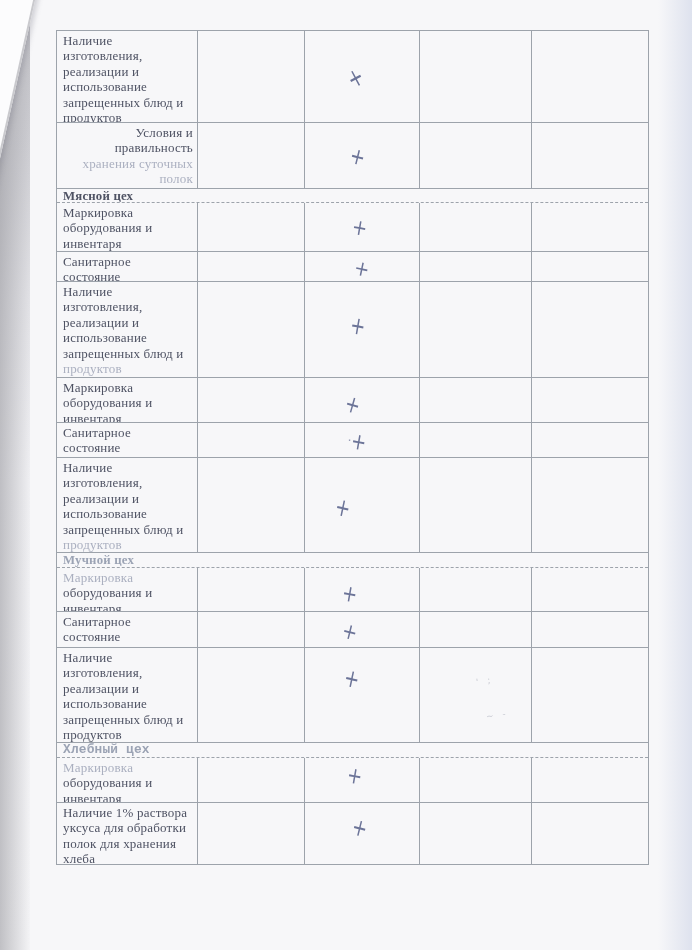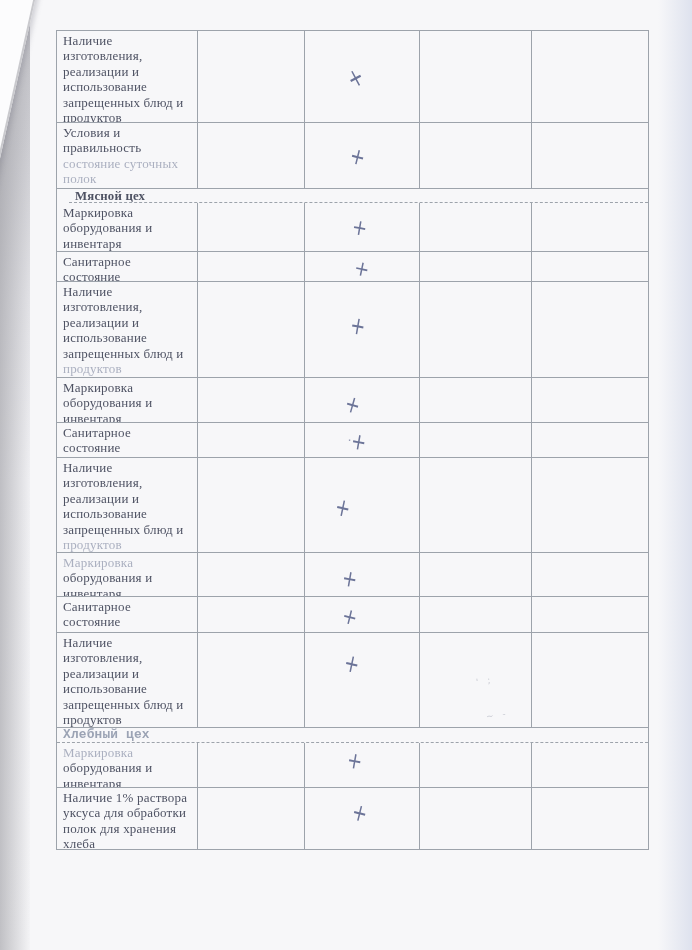--- a/index.html
+++ b/index.html
@@ -123,37 +123,37 @@
         </div>
         <div class="cell c1" style="width: 107px;"></div>
         <div class="cell c2" style="width: 115px;">
           <span class="markwrap">
             <span class="mark" style="transform: translate(-7px, 0px) rotate(-28deg) scale(0.95, 1.35);">+</span>
           </span>
         </div>
         <div class="cell c3" style="width: 112px;"></div>
         <div class="cell c4" style="width: 116px;"></div>
       </div>
-      <div class="row item" style="height: 66px;">
+      <div class="row item" style="height: 66px; text-align: right;">
         <div class="cell c0" style="width: 141px;">
           <div class="line">Условия и</div>
           <div class="line">правильность</div>
-          <div class="line faded">состояние суточных</div>
+          <div class="line faded">хранения суточных</div>
           <div class="line faded">полок</div>
         </div>
         <div class="cell c1" style="width: 107px;"></div>
         <div class="cell c2" style="width: 115px;">
           <span class="markwrap">
             <span class="mark" style="transform: translate(-4px, 0px) rotate(14deg) scale(0.95, 1.2);">+</span>
           </span>
         </div>
         <div class="cell c3" style="width: 112px;"></div>
         <div class="cell c4" style="width: 116px;"></div>
       </div>
-      <div class="row section" style="height: 14px; margin-left: 12px;">
+      <div class="row section" style="height: 14px;">
         <div class="section-label">Мясной цех</div>
       </div>
       <div class="row item" style="height: 49px;">
         <div class="cell c0" style="width: 141px;">
           <div class="line">Маркировка</div>
           <div class="line">оборудования и</div>
           <div class="line">инвентаря</div>
         </div>
         <div class="cell c1" style="width: 107px;"></div>
         <div class="cell c2" style="width: 115px;">
@@ -237,20 +237,23 @@
         </div>
         <div class="cell c1" style="width: 107px;"></div>
         <div class="cell c2" style="width: 115px;">
           <span class="markwrap">
             <span class="mark" style="transform: translate(-19px, 2px) rotate(12deg) scale(0.95, 1.3);">+</span>
           </span>
         </div>
         <div class="cell c3" style="width: 112px;"></div>
         <div class="cell c4" style="width: 116px;"></div>
       </div>
+      <div class="row section" style="height: 15px;">
+        <div class="section-label faded">Мучной цех</div>
+      </div>
       <div class="row item" style="height: 44px;">
         <div class="cell c0" style="width: 141px;">
           <div class="line faded">Маркировка</div>
           <div class="line">оборудования и</div>
           <div class="line">инвентаря</div>
         </div>
         <div class="cell c1" style="width: 107px;"></div>
         <div class="cell c2" style="width: 115px;">
           <span class="markwrap">
             <span class="mark" style="transform: translate(-12px, 3px) rotate(10deg) scale(0.95, 1.2);">+</span>

